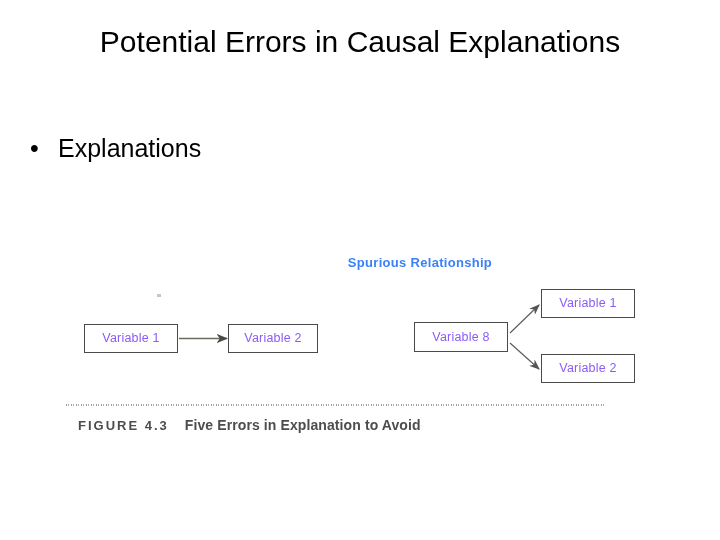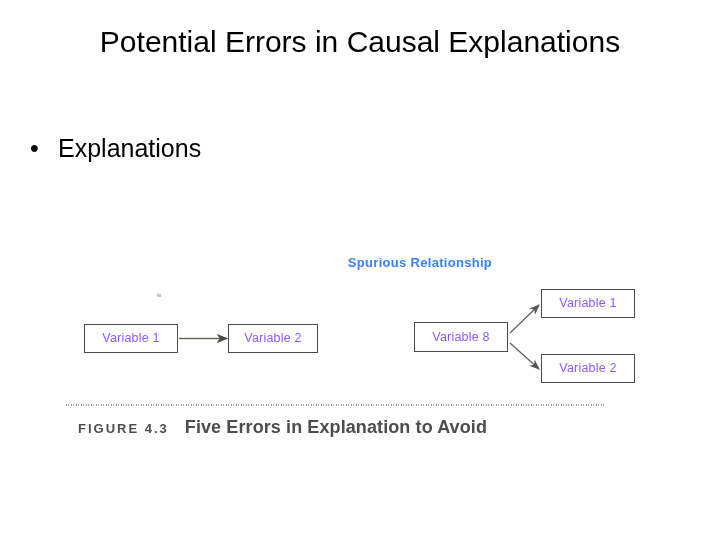--- a/index.html
+++ b/index.html
@@ -150,21 +150,21 @@
     font-size: 13.5px;
     font-weight: bold;
   }
   #figure-caption-label {
     letter-spacing: 2.0px;
     font-size: 13px;
   }
   #figure-caption-title {
     margin-left: 16px;
     letter-spacing: 0.1px;
-    font-size: 18px;
+    font-size: 14px;
   }
 
   
   #scan-speck {
     position: absolute;
     left: 157px;
     top: 294px;
     width: 4px;
     height: 3px;
     background: #b9b9b9;

